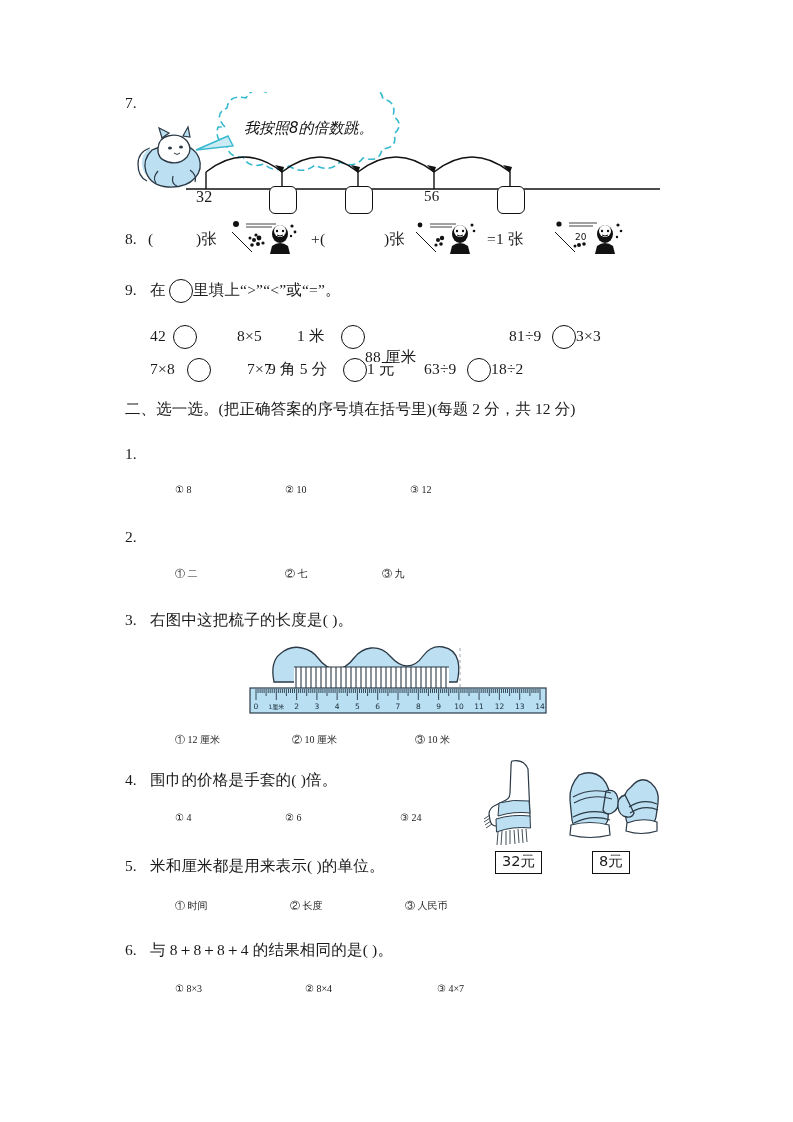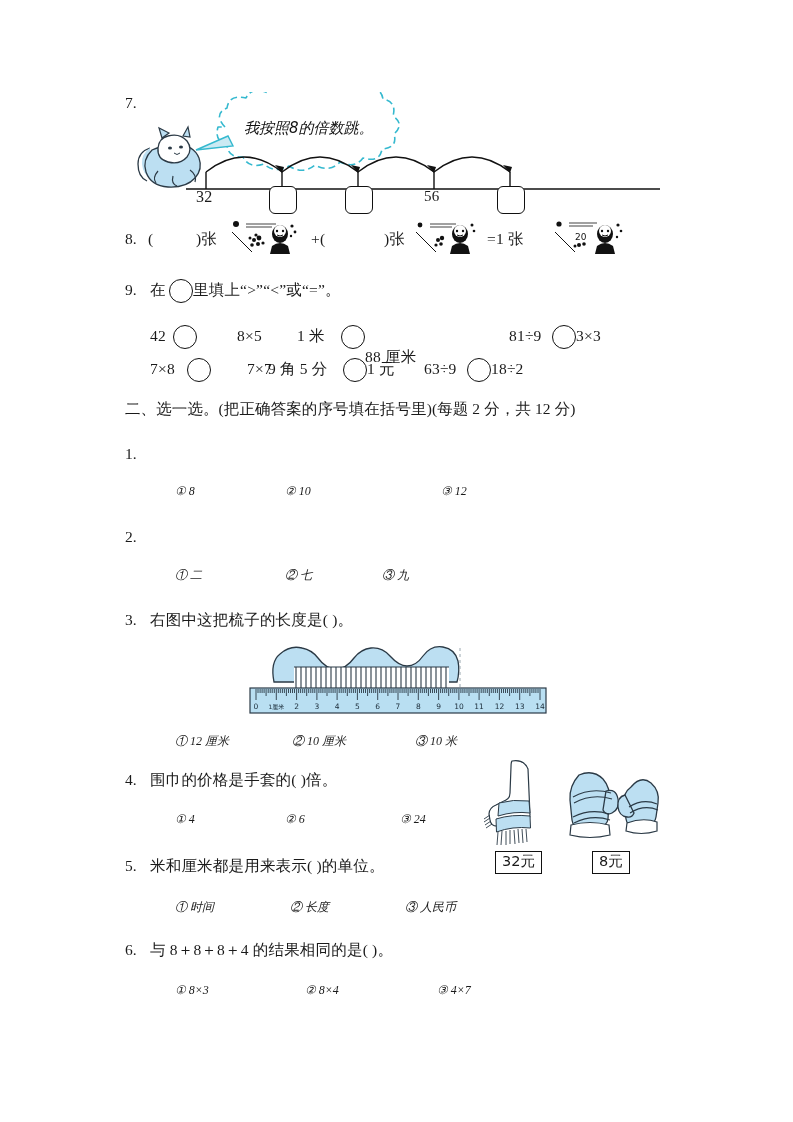--- a/index.html
+++ b/index.html
@@ -35,23 +35,22 @@
     white-space: nowrap;
   }
   .heading {
     position: absolute;
     font-size: 15.5px;
     white-space: nowrap;
     letter-spacing: 0.1px;
   }
   .opt {
     position: absolute;
-    font-size: 12px;
+    font-size: 10px;
     white-space: nowrap;
-    font-style: italic;
   }
   .circ {
     display: inline-block;
     width: 22px; height: 22px;
     border: 1.3px solid #111;
     border-radius: 50%;
     vertical-align: -6px;
     margin: 0 -1px;
   }
   .sq-blank {
@@ -275,21 +274,21 @@
 
   <div class="qrow" style="left:424px; top:360px;">63÷9</div>
   <span class="circ" style="position:absolute; left:468px; top:358px;"></span>
   <div class="qrow" style="left:491px; top:360px;">18÷2</div>
 
   <div class="heading" style="left:125px; top:399px;">二、选一选。(把正确答案的序号填在括号里)(每题 2 分，共 12 分)</div>
 
   <div class="qnum" style="left:125px; top:445px;">1.</div>
   <div class="opt" style="left:175px; top:484px;">①  8</div>
   <div class="opt" style="left:285px; top:484px;">②  10</div>
-  <div class="opt" style="left:410px; top:484px;margin-left:31px;">③  12</div>
+  <div class="opt" style="left:410px; top:484px;">③  12</div>
 
   <div class="qnum" style="left:125px; top:528px;">2.</div>
   <div class="opt" style="left:175px; top:567px;">①  二</div>
   <div class="opt" style="left:285px; top:567px;">②  七</div>
   <div class="opt" style="left:382px; top:567px;">③  九</div>
 
   <div class="qnum" style="left:125px; top:611px;">3.</div>
   <div class="qrow" style="left:150px; top:611px;">右图中这把梳子的长度是(        )。</div>
 
   <svg class="illus" style="left:238px; top:630px;" width="320" height="85" viewBox="0 0 320 85">

